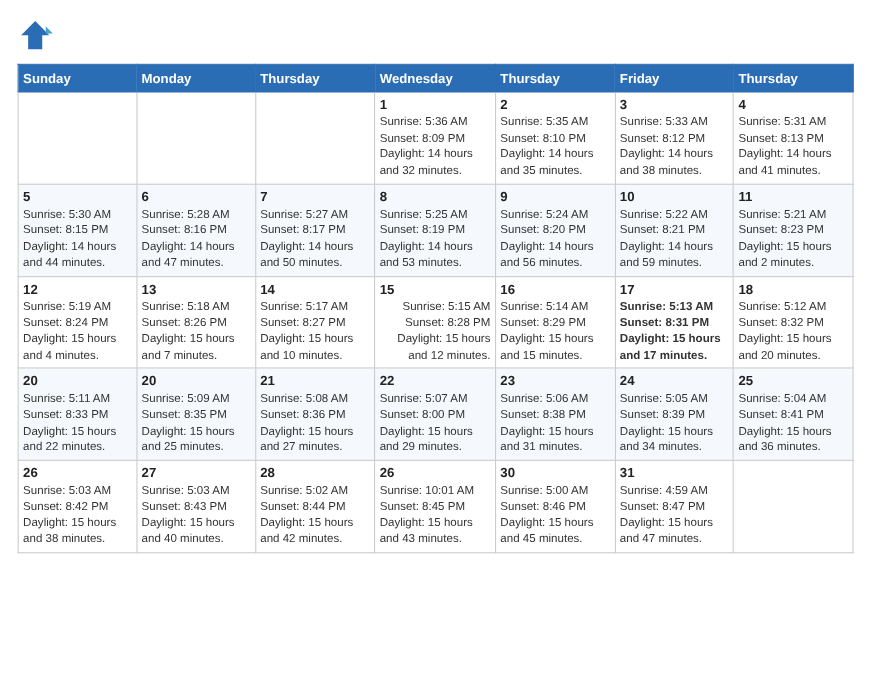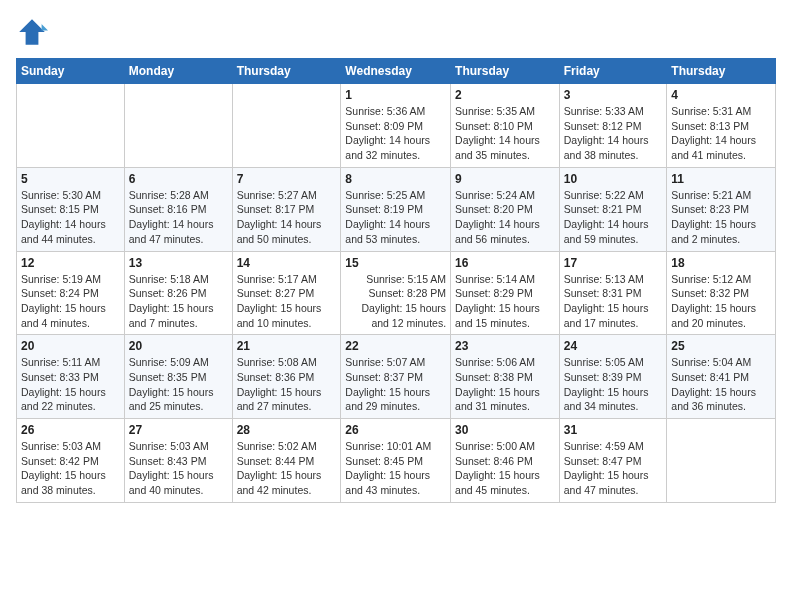--- a/index.html
+++ b/index.html
@@ -246,21 +246,21 @@
         </td>
         <td>
           <span class="day-num">16</span>
           <div class="day-info" style="white-space: pre-line;">Sunrise: 5:14 AM
 Sunset: 8:29 PM
 Daylight: 15 hours
 and 15 minutes.</div>
         </td>
         <td>
           <span class="day-num">17</span>
-          <div class="day-info" style="white-space: pre-line;">Sunrise: 5:13 AM
+          <div class="day-info" style="white-space: pre-line; font-weight: bold;">Sunrise: 5:13 AM
 Sunset: 8:31 PM
 Daylight: 15 hours
 and 17 minutes.</div>
         </td>
         <td>
           <span class="day-num">18</span>
           <div class="day-info" style="white-space: pre-line;">Sunrise: 5:12 AM
 Sunset: 8:32 PM
 Daylight: 15 hours
 and 20 minutes.</div>
@@ -284,21 +284,21 @@
         <td>
           <span class="day-num">21</span>
           <div class="day-info" style="white-space: pre-line;">Sunrise: 5:08 AM
 Sunset: 8:36 PM
 Daylight: 15 hours
 and 27 minutes.</div>
         </td>
         <td>
           <span class="day-num">22</span>
           <div class="day-info" style="white-space: pre-line;">Sunrise: 5:07 AM
-Sunset: 8:37 PM
+Sunset: 8:00 PM
 Daylight: 15 hours
 and 29 minutes.</div>
         </td>
         <td>
           <span class="day-num">23</span>
           <div class="day-info" style="white-space: pre-line;">Sunrise: 5:06 AM
 Sunset: 8:38 PM
 Daylight: 15 hours
 and 31 minutes.</div>
         </td>

